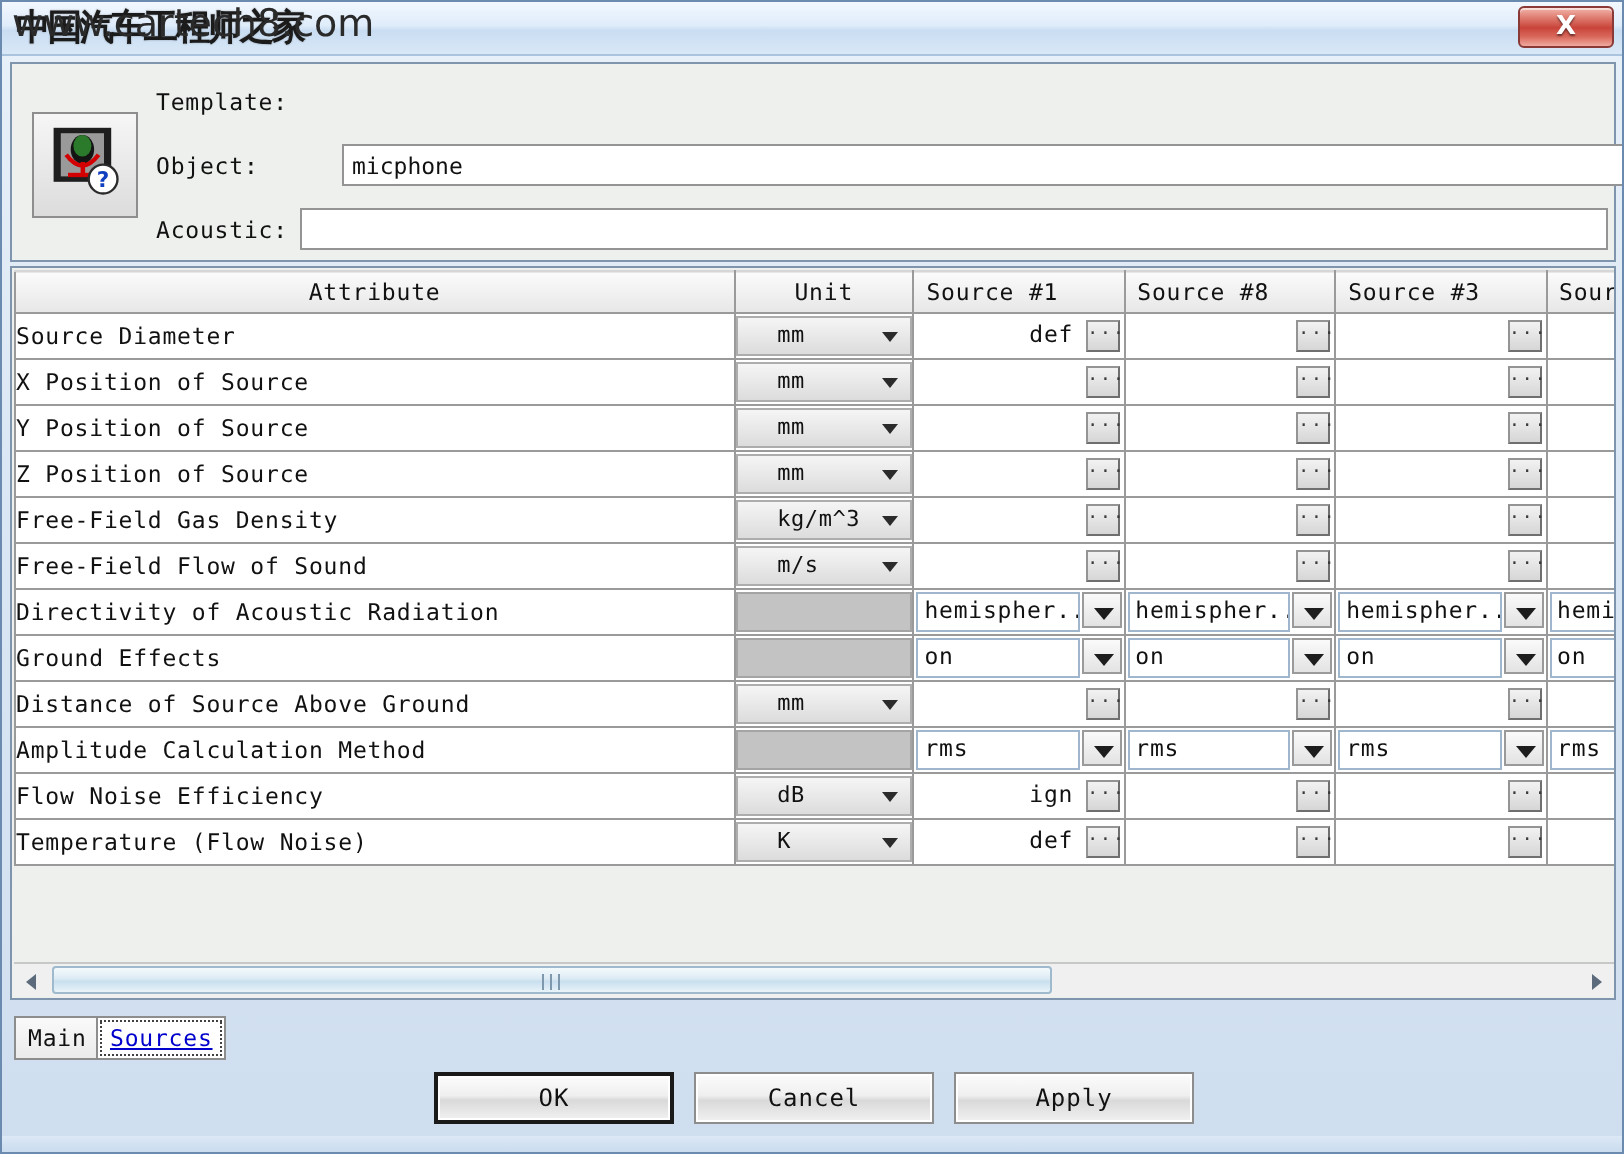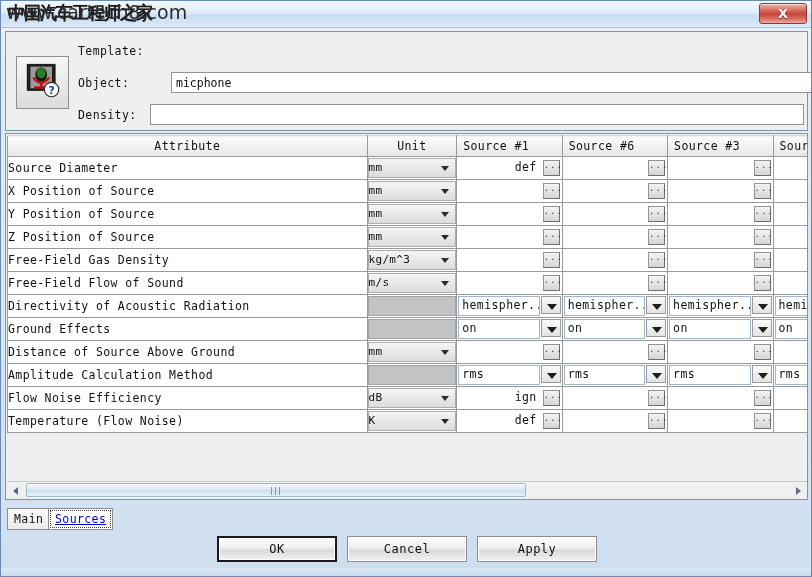--- a/index.html
+++ b/index.html
@@ -143,21 +143,21 @@
   }
 
   
   .unit-wrap { position: relative; height: 20px; margin: 0; }
   .unit-combo {
     position: absolute; left: 0; top: 0; right: 0; bottom: 0;
     background: linear-gradient(180deg,#f5f5f5,#dcdcdc);
     border: 1px solid #adadad;
     font-size: 11px; color: #111;
     line-height: 18px;
-    padding-left: 0;
+    padding-left: 20px;
     letter-spacing: 0.3px;
     cursor: pointer;
   }
   .unit-combo .arrow {
     position: absolute; right: 6px; top: 7px;
     width: 0; height: 0;
     border-left: 4px solid transparent;
     border-right: 4px solid transparent;
     border-top: 5px solid #2b2b2b;
   }
@@ -333,35 +333,35 @@
         <circle cx="29.5" cy="29.5" r="8" fill="#ffffff" stroke="#2b2b2b" stroke-width="1.3"></circle>
         <text x="29.5" y="34" font-size="12" font-family="DejaVu Sans, sans-serif" font-weight="bold" fill="#1040c0" text-anchor="middle">?</text>
       </svg>
     </div>
 
     <div class="form-label" style="left:72px; top:12px;">Template:</div>
 
     <div class="form-label" style="left:72px; top:44px;">Object:</div>
     <div class="form-field field-edit" style="top:40px;margin-left:21px;">micphone</div>
 
-    <div class="form-label" style="left:72px; top:76px;">Density:</div>
+    <div class="form-label" style="left:72px; top:76px;">Acoustic:</div>
     <div class="form-field field-edit" style="top:72px;"></div>
   </div>
 
   <div id="page-watermark">www.cartech8.com</div>
 
   <div id="grid-panel">
     <div id="grid-inner">
       <table id="grid">
         <thead>
           <tr>
             <th class="c-attr">Attribute</th>
             <th class="c-unit">Unit</th>
             <th class="c-src">Source #1</th>
-            <th class="c-src">Source #6</th>
+            <th class="c-src">Source #8</th>
             <th class="c-src">Source #3</th>
             <th class="c-src">Source #4</th>
           </tr>
         </thead>
         <tbody id="grid-body">
             <tr>
               <td class="attr-cell">Source Diameter</td>
               <td>
                 <div class="unit-wrap">
                   <div class="unit-combo"><span>mm</span><span class="arrow"></span></div>

